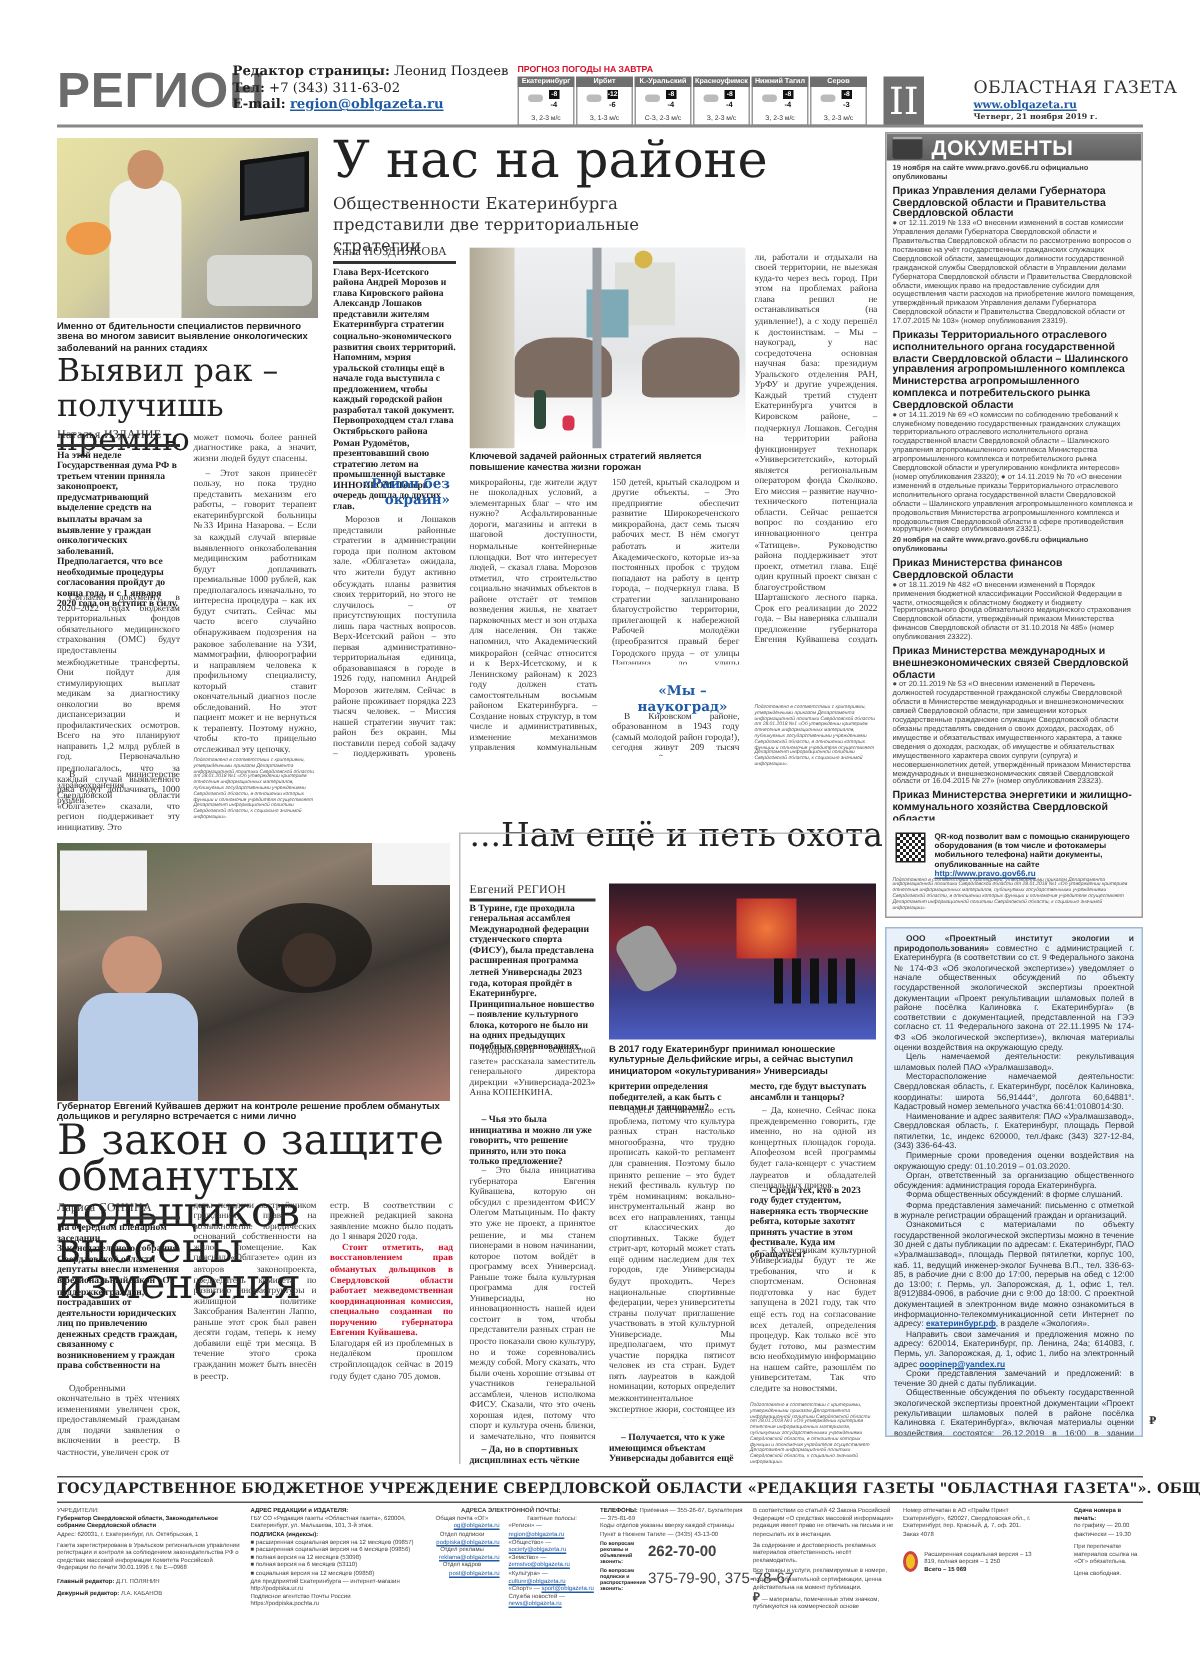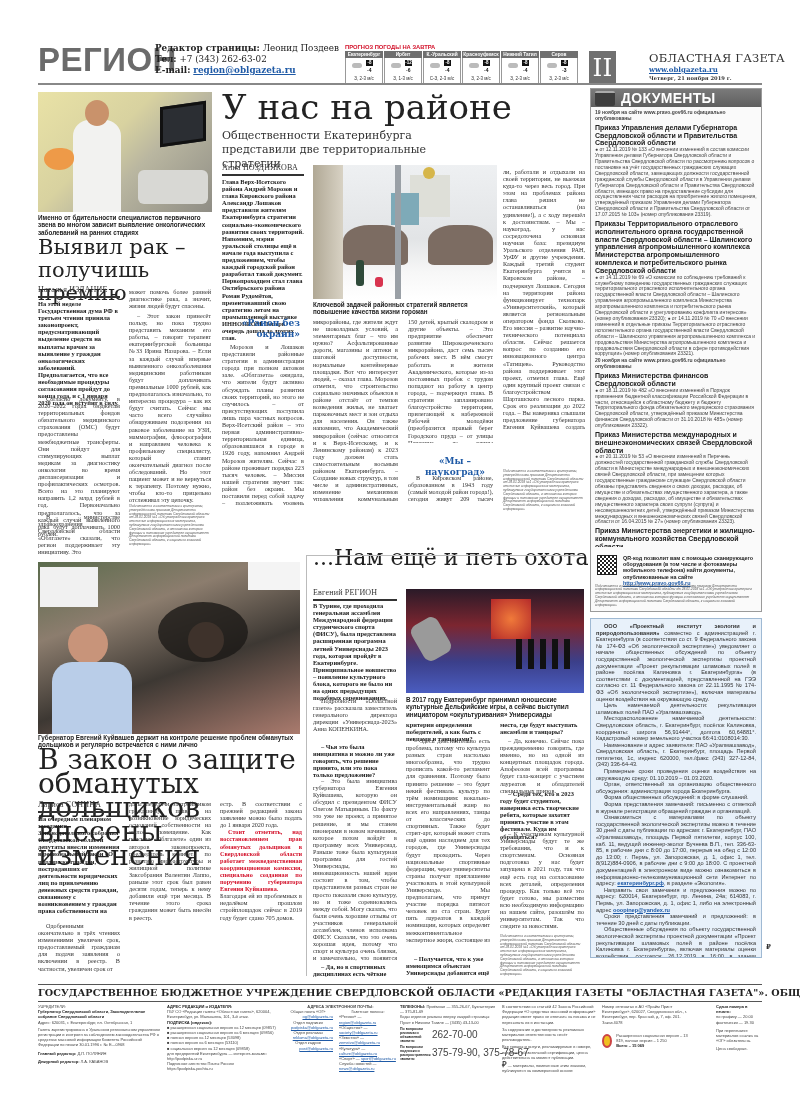--- a/index.html
+++ b/index.html
@@ -30,21 +30,21 @@
   .wx-wind { position: absolute; left: 0; right: 0; bottom: 2px; text-align: center; font-size: 4.5px; color: #333; }
   .footer-col { font-family: "Liberation Sans", sans-serif; font-size: 4px; line-height: 5.2px; color: #444; }
   .footer-col b { color: #222; }
 </style>
 </head>
 <body>
 
 <div class="abs sans" style="left:38px; top:42px; font-size:33px; font-weight:bold; color:#6b6b6b; letter-spacing:0.5px; line-height:36px;">РЕГИОН</div>
 <div class="abs serif" style="left:155px; top:43px; font-size:8.8px; line-height:11px; color:#222;">
   <div><b>Редактор страницы:</b> <span>Леонид Поздеев</span></div>
-  <div><b>Тел:</b> <span>+7 (343) 262-63-02</span></div>
+  <div><b>Тел:</b> <span>+7 (343) 311-63-02</span></div>
   <div><b>E-mail:</b> <a class="link" style="font-weight:bold;">region@oblgazeta.ru</a></div>
 </div>
 
 <div class="abs sans" style="left:345px; top:44px; font-size:5.8px; font-weight:bold; color:#d3112a;">ПРОГНОЗ ПОГОДЫ НА ЗАВТРА</div>
 <div class="abs" id="weather" style="left:345px; top:51px; width:234px; height:33px;">
     <div class="weather-col sans" style="left: 0px;">
       <div class="wx-head">Екатеринбург</div>
       <div class="wx-body">
         <div class="wx-cloud"></div>
         <div class="wx-badge">-8</div>
@@ -298,21 +298,21 @@
         </div>
     </div>
   </div>
 </div>
 
 <div class="abs footer-col" style="left:400px; top:1004px; width:98px;">
   <b>ТЕЛЕФОНЫ:</b>
   <span>Приёмная — 355-26-67, Бухгалтерия — 375-81-69</span>
   <div>Коды отделов указаны вверху каждой страницы</div>
   <div>Пункт в Нижнем Тагиле — (3435) 43-13-00</div>
-  <div style="display:flex; align-items:center; gap:2px; margin-top:2px;">
+  <div style="display:flex; align-items:center; gap:2px; margin-top:2px;font-weight:bold;">
     <b style="width:30px; font-size:3.5px; line-height:4px;">По вопросам рекламы и объявлений звонить:</b>
     <span class="sans" style="font-size:10px; color:#444;">262-70-00</span>
   </div>
   <div style="display:flex; align-items:center; gap:2px; margin-top:2px;">
     <b style="width:30px; font-size:3.5px; line-height:4px;">По вопросам подписки и распространения звонить:</b>
     <span class="sans" style="font-size:10px; color:#444; white-space:nowrap;text-align:right;">375-79-90, 375-78-67</span>
   </div>
 </div>
 
 <div class="abs footer-col" style="left:502px; top:1004px; width:96px;">

